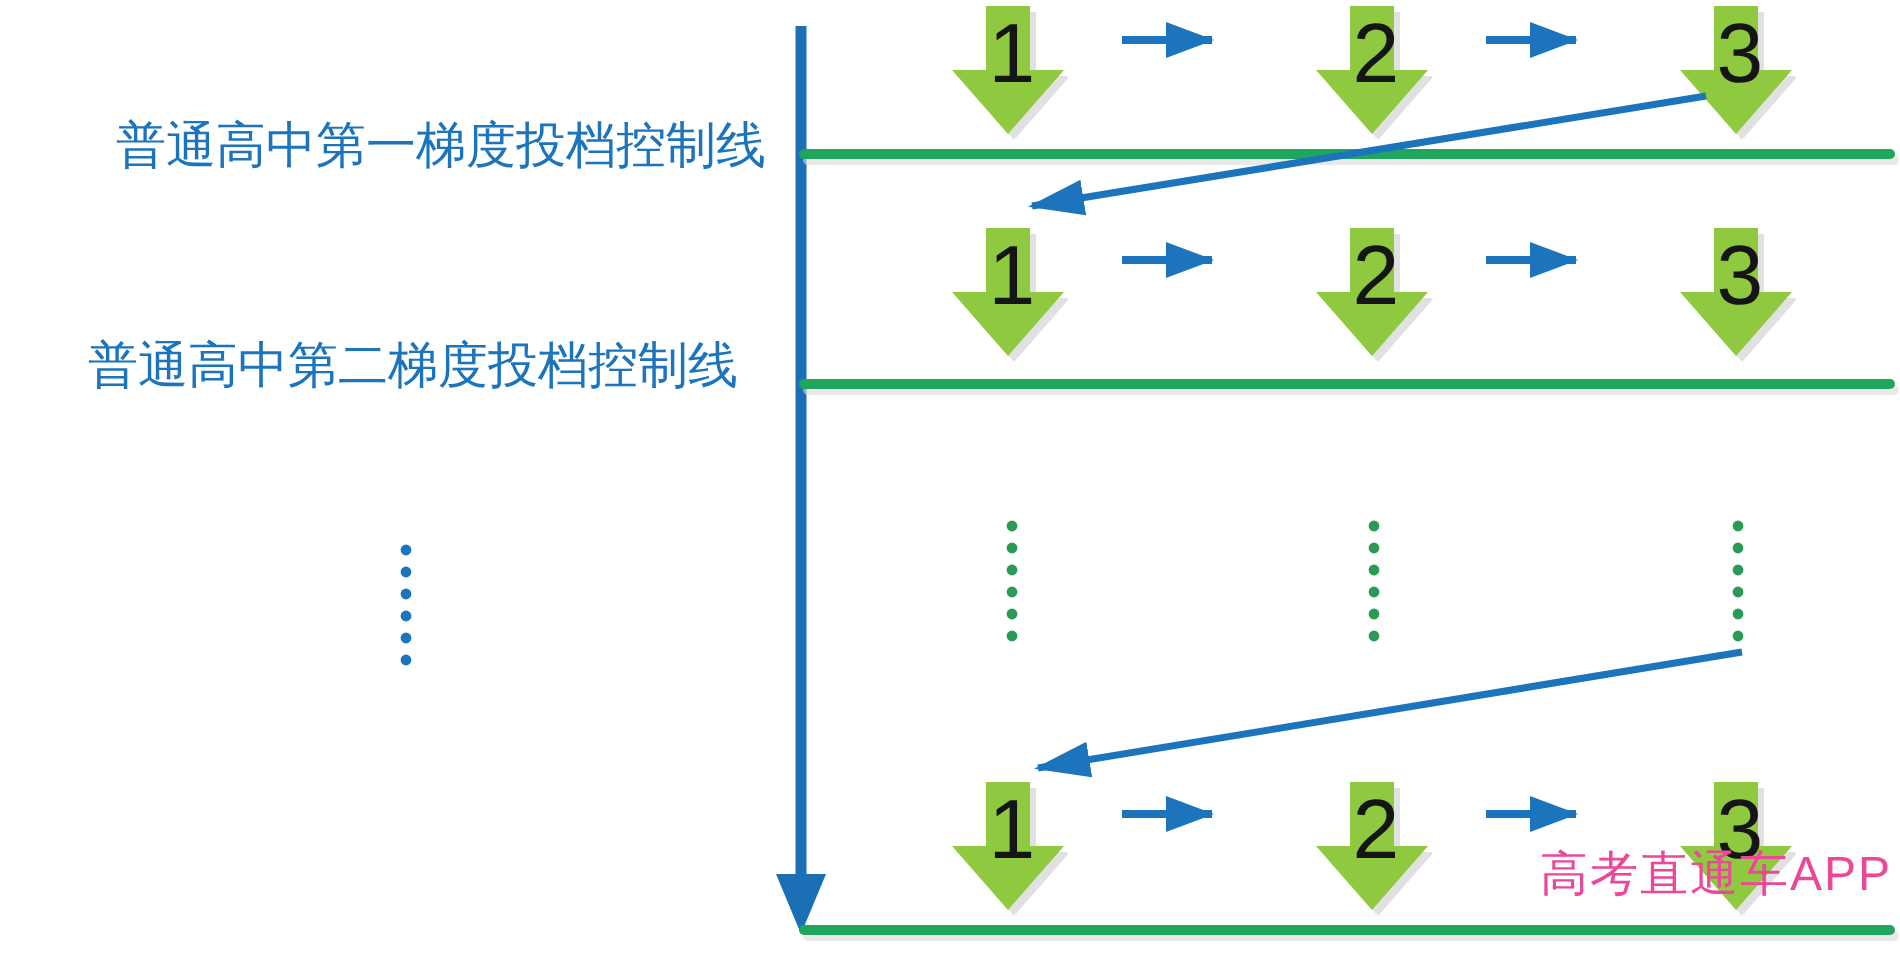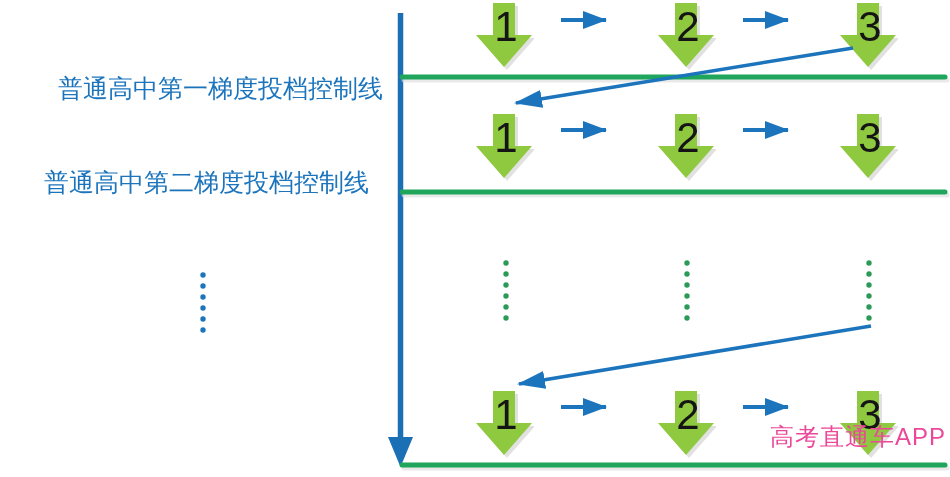--- a/index.html
+++ b/index.html
@@ -184,18 +184,18 @@
       </marker>
     </defs>
     <g>
       <line x1="853" y1="48" x2="516" y2="103" stroke="#1B74BC" stroke-width="3.5" marker-end="url(#headDiag)"></line>
     </g>
     <g>
       <line x1="871" y1="326" x2="519" y2="384" stroke="#1B74BC" stroke-width="3.5" marker-end="url(#headDiag)"></line>
     </g>
   </svg>
 
-  <div class="tier-label" style="left:58px;top:72px">普通高中第一梯度投档控制线</div>
+  <div class="tier-label" style="left:58px;top:56px">普通高中第一梯度投档控制线</div>
   <div class="tier-label" style="left:44px;top:166px">普通高中第二梯度投档控制线</div>
 
   <div class="watermark">高考直通车APP</div>
 
 </div>
 
 </body></html>

